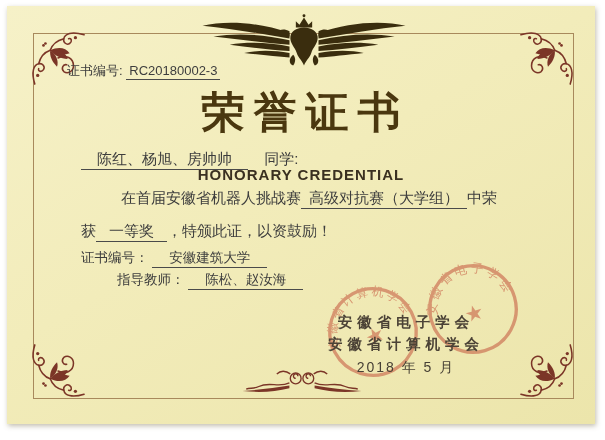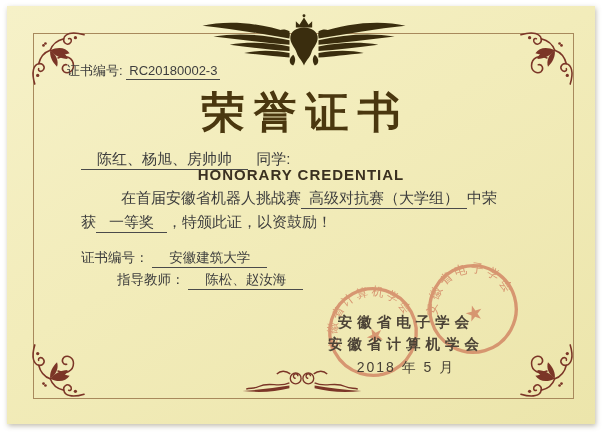--- a/index.html
+++ b/index.html
@@ -38,25 +38,25 @@
     font-weight:bold;font-size:43px;line-height:52px;
     color:#4a370f;letter-spacing:9px;text-indent:9px;margin-top:16px;
   }
   .subtitle{
     left:0;top:120px;width:100%;text-align:center;
     font-weight:bold;font-size:15px;letter-spacing:1px;color:#3a3020;margin-top:40px;
   }
 
   .recipients{left:74px;top:144px;font-size:15px;}
   .recipients .u{padding:0 16px 2px;margin-top:40px;}
-  .recipients .suffix{margin-left:4px;}
+  .recipients .suffix{margin-left:12px;}
 
   .body1{left:74px;top:181px;width:478px;font-size:15px;line-height:22px;text-indent:40px;}
   .body1 .u{padding:0 8px 2px;}
-  .body2{left:74px;top:207px;font-size:15px;}
+  .body2{left:74px;top:216px;font-size:15px;}
   .body2 .u{padding:0 13px 2px;}
 
   .field{font-size:13.5px;}
   .field-unit{left:74px;top:243px;}
   .field-teacher{left:74px;top:265px;margin-left:36px;}
   .field .u{padding:0 17px 2px;}
 
   .issuers{left:290px;top:305px;width:218px;text-align:center;color:#4b4236;}
   .issuers .org{font-size:14.5px;font-weight:bold;letter-spacing:5px;line-height:22px;white-space:nowrap;}
   .issuers .date{font-size:14px;letter-spacing:2px;line-height:24px;color:#474035;}

